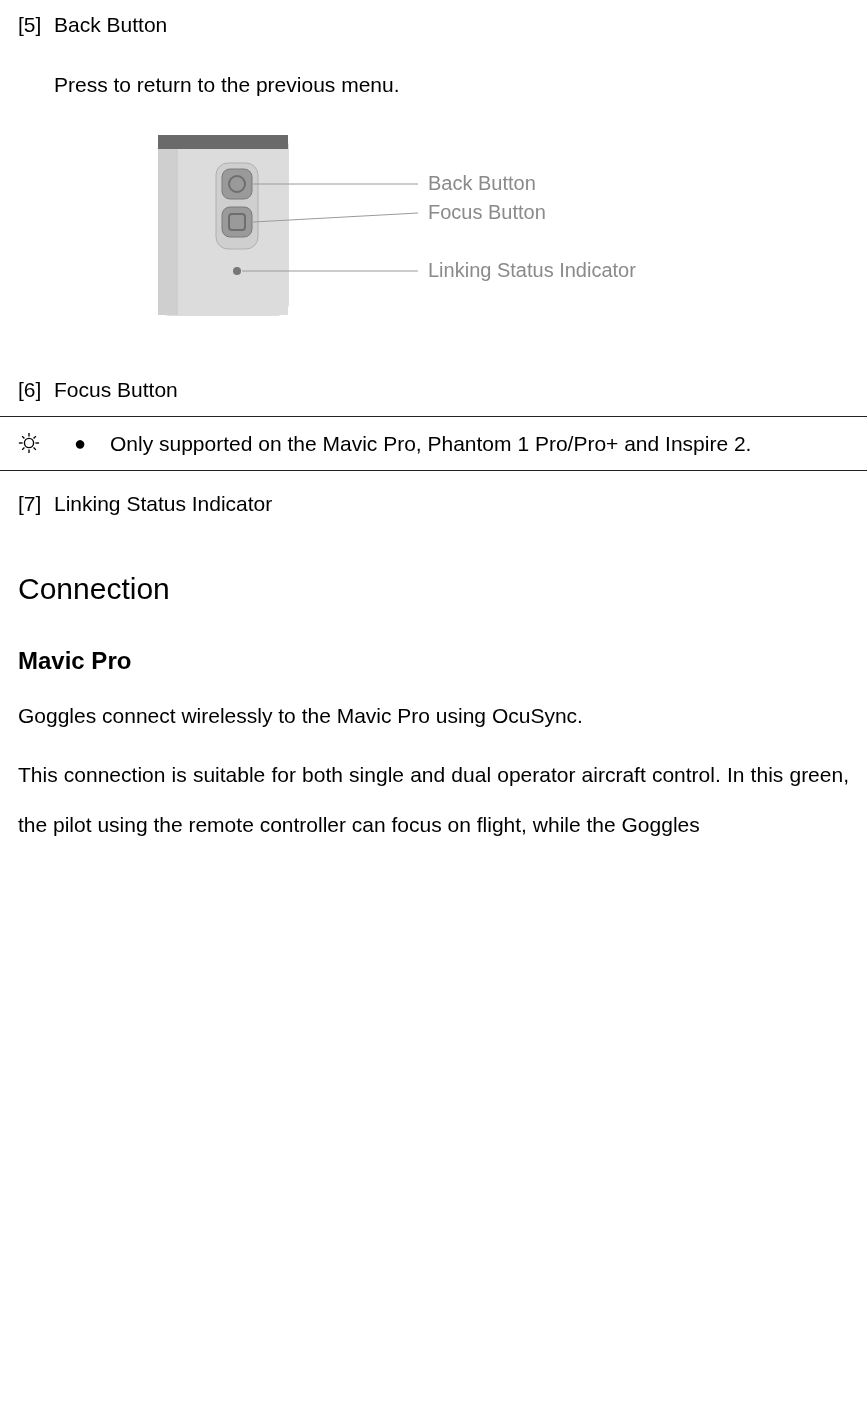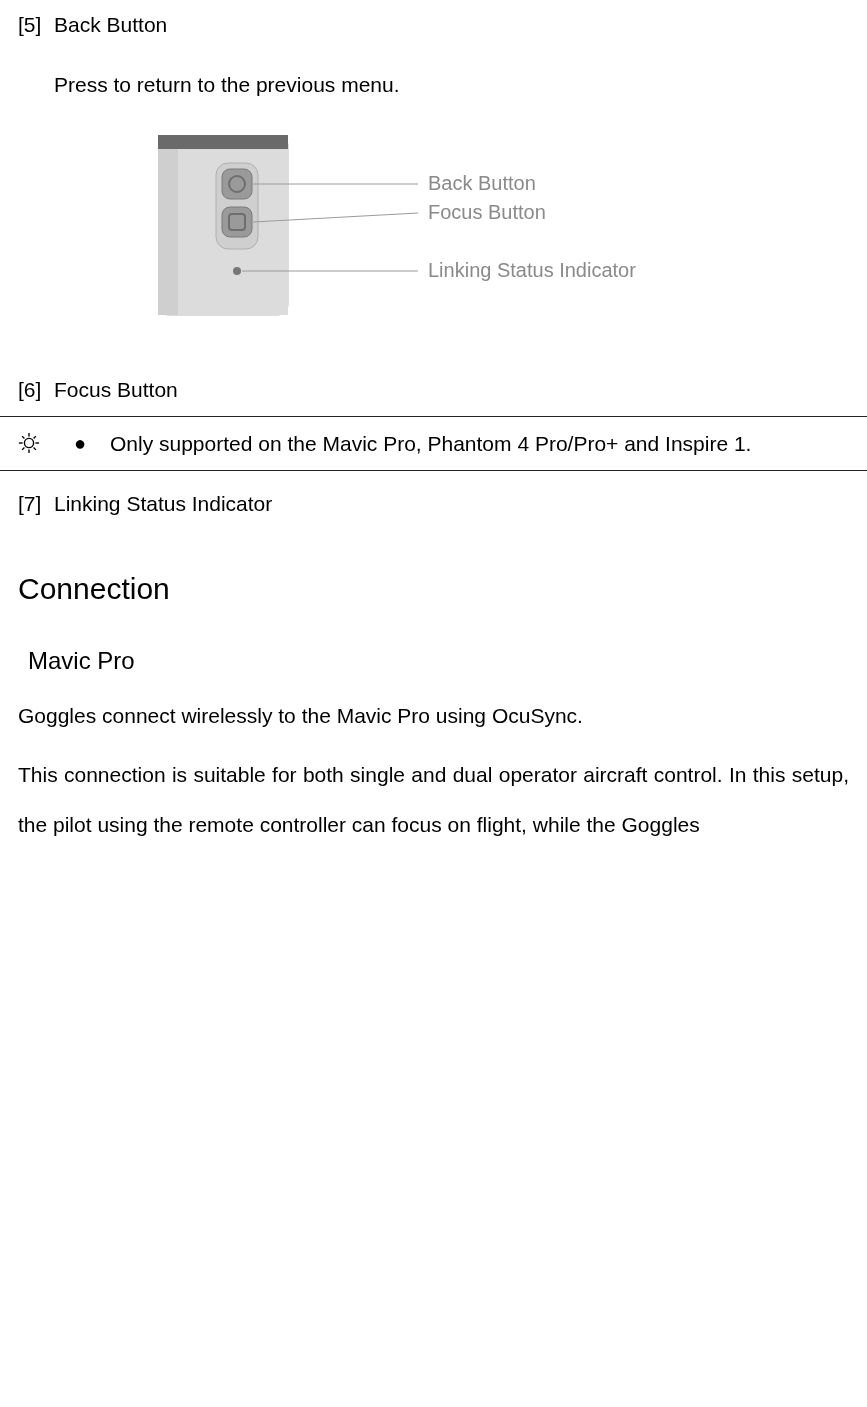--- a/index.html
+++ b/index.html
@@ -66,22 +66,22 @@
     flex: 1;
   }
   h2.section {
     font-size: 30px;
     font-weight: 400;
     margin: 38px 0 14px 0;
     line-height: 1.4;
   }
   h3.subsection {
     font-size: 24px;
-    font-weight: 400;
-    margin: 34px 0 14px 10px;
+    font-weight: 700;
+    margin: 34px 0 14px 0;
     line-height: 1.4;
   }
   p.body {
     margin: 8px 0;
     line-height: 2.4;
     text-align: justify;
   }
 </style>
 </head>
 <body>
@@ -138,29 +138,29 @@
       <line x1="12" y1="1" x2="12" y2="5" stroke="#000" stroke-width="1.5"></line>
       <line x1="12" y1="19" x2="12" y2="23" stroke="#000" stroke-width="1.5"></line>
       <line x1="1" y1="12" x2="5" y2="12" stroke="#000" stroke-width="1.5"></line>
       <line x1="19" y1="12" x2="23" y2="12" stroke="#000" stroke-width="1.5"></line>
       <line x1="4.5" y1="4.5" x2="7" y2="7" stroke="#000" stroke-width="1.5"></line>
       <line x1="17" y1="17" x2="19.5" y2="19.5" stroke="#000" stroke-width="1.5"></line>
       <line x1="4.5" y1="19.5" x2="7" y2="17" stroke="#000" stroke-width="1.5"></line>
       <line x1="17" y1="7" x2="19.5" y2="4.5" stroke="#000" stroke-width="1.5"></line>
     </svg>
     <div class="note-bullet">●</div>
-    <div class="note-text">Only supported on the Mavic Pro, Phantom 4 Pro/Pro+ and Inspire 1.</div>
+    <div class="note-text">Only supported on the Mavic Pro, Phantom 1 Pro/Pro+ and Inspire 2.</div>
   </div>
 
   <div class="item-row" style="margin-top:8px;">
     <div class="item-num">[7]</div>
     <div class="item-body">
       <div class="item-title">Linking Status Indicator</div>
     </div>
   </div>
 
   <h2 class="section">Connection</h2>
 
   <h3 class="subsection">Mavic Pro</h3>
   <p class="body">Goggles connect wirelessly to the Mavic Pro using OcuSync.</p>
-  <p class="body">This connection is suitable for both single and dual operator aircraft control. In this setup, the pilot using the remote controller can focus on flight, while the Goggles</p>
+  <p class="body">This connection is suitable for both single and dual operator aircraft control. In this green, the pilot using the remote controller can focus on flight, while the Goggles</p>
 
 </div>
 
 </body></html>

